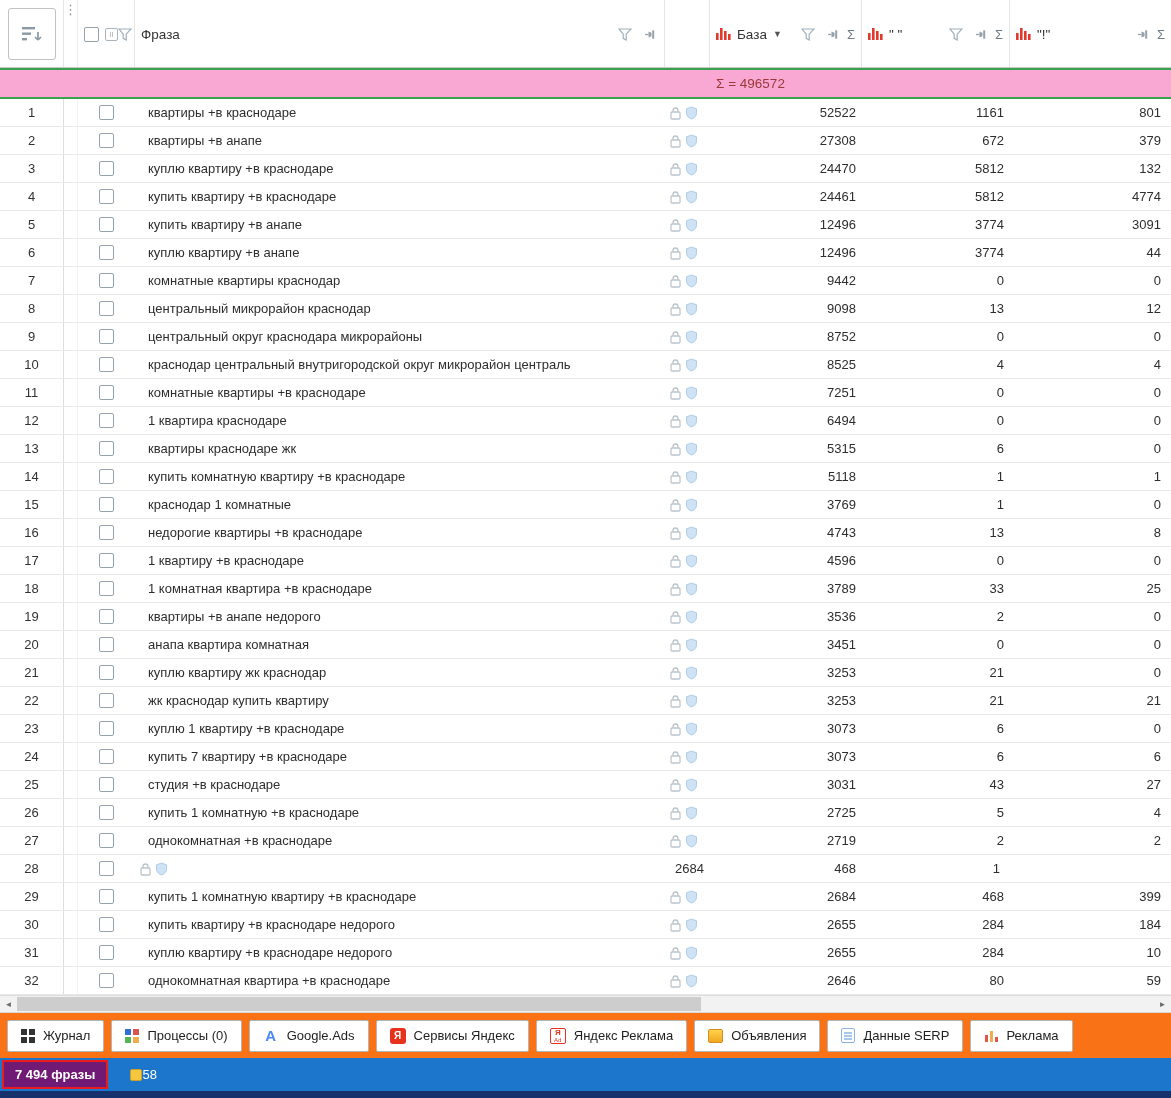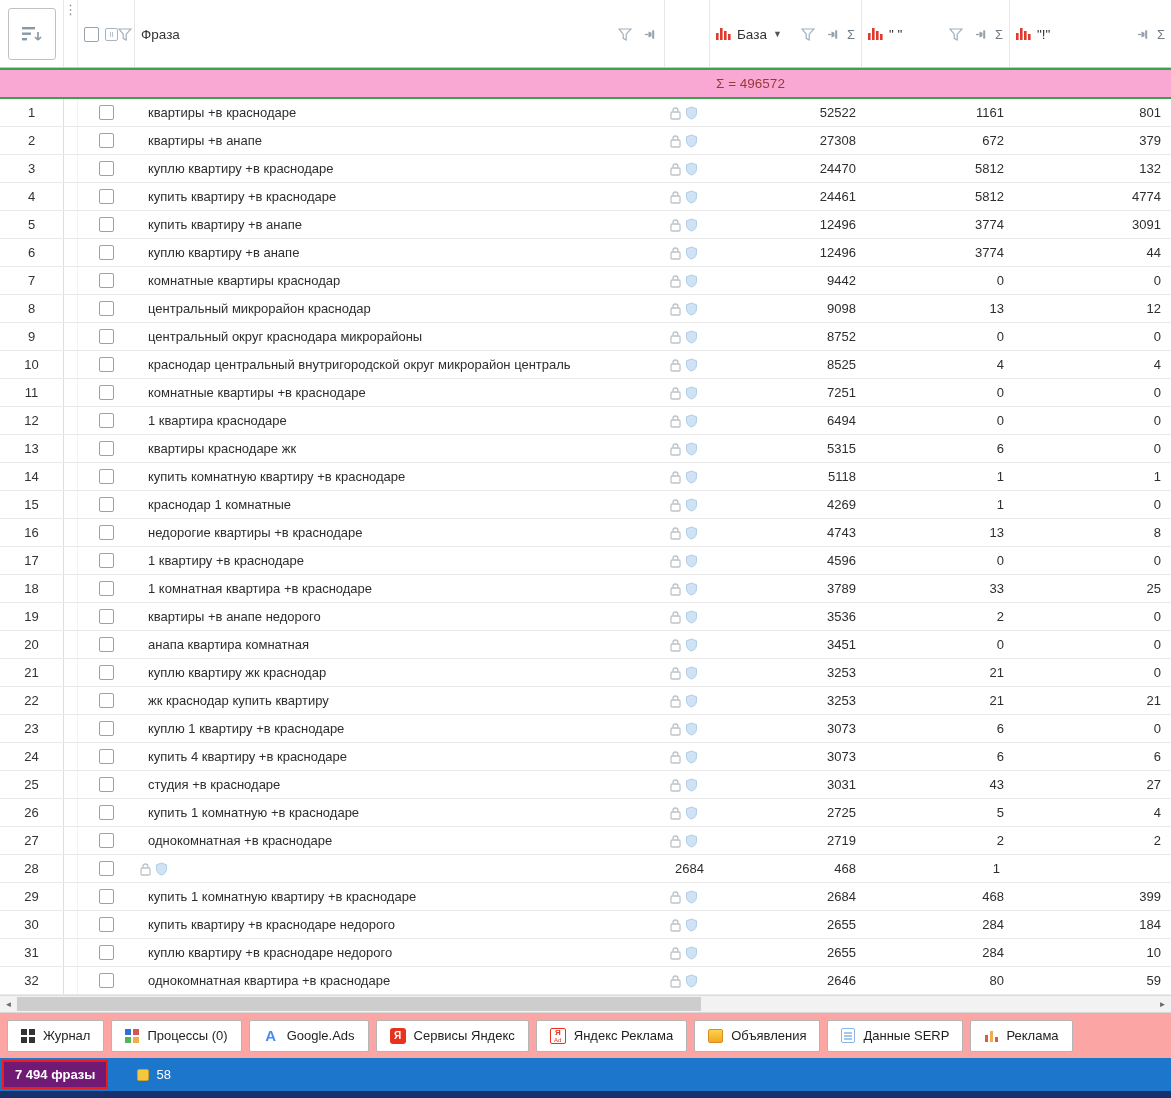--- a/index.html
+++ b/index.html
@@ -48,21 +48,21 @@
   .c-exact { padding-right:10px; }
 
   
   .hscroll { height:17px; background:#f2f2f2; border-top:1px solid #dcdcdc; position:relative; flex:0 0 auto; }
   .hs-arrow { position:absolute; top:0; width:17px; height:16px; display:flex; align-items:center;
               justify-content:center; font-size:8px; color:#6b6b6b; cursor:pointer; }
   .hs-left { left:0; } .hs-right { right:0; }
   .hs-thumb { position:absolute; left:17px; top:1px; height:14px; width:684px; background:#cdcdcd; cursor:pointer; }
 
   
-  .tabbar { height:46px; background:#fca5a5; border-top:1px solid #d8d8d8; display:flex; align-items:center;
+  .tabbar { height:46px; background:#f97316; border-top:1px solid #d8d8d8; display:flex; align-items:center;
             gap:7px; padding:0 7px; overflow:hidden; flex:0 0 auto; }
   .tab { height:32px; background:#fff; border:1px solid #b5b5b5; border-radius:2px; display:flex;
          align-items:center; gap:8px; padding:0 13px; font-size:13px; color:#1f1f1f; white-space:nowrap;
          flex:0 0 auto; cursor:pointer; }
   .tab-icon { width:16px; height:16px; flex:0 0 auto; display:inline-flex; flex-direction:column;
               align-items:center; justify-content:center; line-height:1; }
   .journal-icon { width:14px; height:14px;
      background-image:linear-gradient(#333,#333),linear-gradient(#333,#333),linear-gradient(#333,#333),linear-gradient(#333,#333);
      background-size:6px 6px; background-position:0 0,8px 0,0 8px,8px 8px; background-repeat:no-repeat; }
   .processes-icon { width:14px; height:14px;
@@ -80,21 +80,21 @@
      background-image:linear-gradient(#a7c8ec,#a7c8ec),linear-gradient(#a7c8ec,#a7c8ec),linear-gradient(#a7c8ec,#a7c8ec);
      background-size:8px 2px; background-position:2px 3px,2px 6px,2px 9px; background-repeat:no-repeat; }
   .positions-icon { width:14px; height:13px;
      background-image:linear-gradient(#e2574c,#e2574c),linear-gradient(#f0ad4e,#f0ad4e),linear-gradient(#e2574c,#e2574c);
      background-size:3px 7px,3px 11px,3px 5px; background-position:1px 6px,6px 2px,11px 8px; background-repeat:no-repeat; }
 
   
   .statusbar { height:33px; background:#1b76cc; display:flex; align-items:center; padding-left:2px; flex:0 0 auto; }
   .status-box { height:29px; background:#701a75; border:2px solid #ea1c1c; display:flex; align-items:center;
                 padding:0 11px; color:#fff; font-weight:bold; font-size:13px; gap:4px; }
-  .badge { display:flex; align-items:center; gap:7px; color:#fff; font-size:13px; margin-left:29px; }
+  .badge { display:flex; align-items:center; color:#fff; font-size:13px; margin-left:22px; }
   .badge-icon { width:12px; height:12px; background:#f4c73f; border:1px solid #caa02c; border-radius:2px; }
   .bottom-strip { height:7px; background:#16316b; flex:0 0 auto; }
 </style>
 </head>
 <body>
 
 <div class="app">
 
   <div class="thead grid-cols">
     <div class="th th-first">
@@ -589,21 +589,21 @@
               <rect x="2" y="6" width="9" height="7" rx="1" fill="none" stroke="#bcc5cc" stroke-width="1.3"></rect>
               <path d="M4 6V4.5a2.5 2.5 0 0 1 5 0V6" fill="none" stroke="#bcc5cc" stroke-width="1.3"></path>
             </svg>
       </span>
       <span class="icon">
         <svg width="13" height="14" viewBox="0 0 13 14">
               <path d="M6.5 1l5 1.8v4c0 3.2-2.1 5.3-5 6.2-2.9-.9-5-3-5-6.2v-4z" fill="#cfe3f5" stroke="#aecdea" stroke-width="1"></path>
             </svg>
       </span>
     </div>
-    <div class="c-base num">4269</div>
+    <div class="c-base num">3769</div>
     <div class="c-quoted num">1</div>
     <div class="c-exact num">0</div>
   </div>
       <div class="row grid-cols">
     <div class="c-num">16</div>
     <div class="c-gutter"></div>
     <div class="c-check">
       <span class="checkbox"></span>
     </div>
     <div class="c-phrase">недорогие квартиры +в краснодаре</div>
@@ -791,21 +791,21 @@
     <div class="c-base num">3073</div>
     <div class="c-quoted num">6</div>
     <div class="c-exact num">0</div>
   </div>
       <div class="row grid-cols">
     <div class="c-num">24</div>
     <div class="c-gutter"></div>
     <div class="c-check">
       <span class="checkbox"></span>
     </div>
-    <div class="c-phrase">купить 4 квартиру +в краснодаре</div>
+    <div class="c-phrase">купить 7 квартиру +в краснодаре</div>
     <div class="c-lock">
       <span class="icon">
         <svg width="13" height="14" viewBox="0 0 13 14">
               <rect x="2" y="6" width="9" height="7" rx="1" fill="none" stroke="#bcc5cc" stroke-width="1.3"></rect>
               <path d="M4 6V4.5a2.5 2.5 0 0 1 5 0V6" fill="none" stroke="#bcc5cc" stroke-width="1.3"></path>
             </svg>
       </span>
       <span class="icon">
         <svg width="13" height="14" viewBox="0 0 13 14">
               <path d="M6.5 1l5 1.8v4c0 3.2-2.1 5.3-5 6.2-2.9-.9-5-3-5-6.2v-4z" fill="#cfe3f5" stroke="#aecdea" stroke-width="1"></path>

